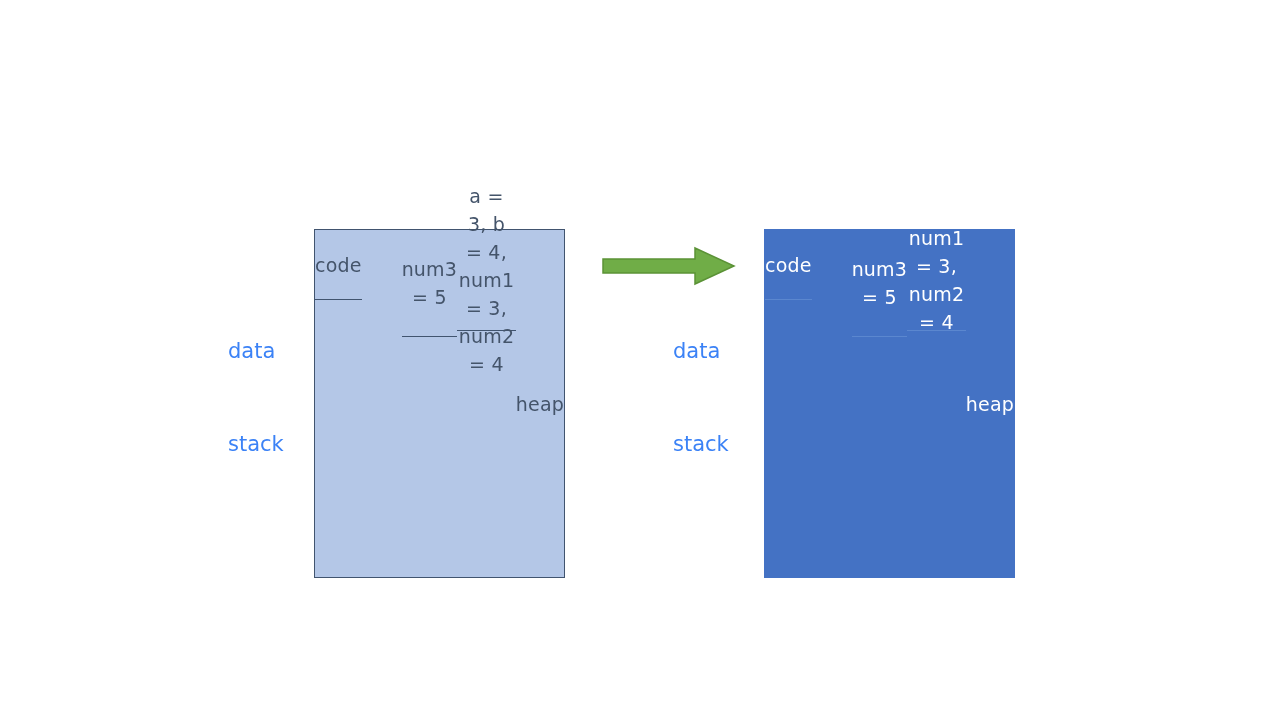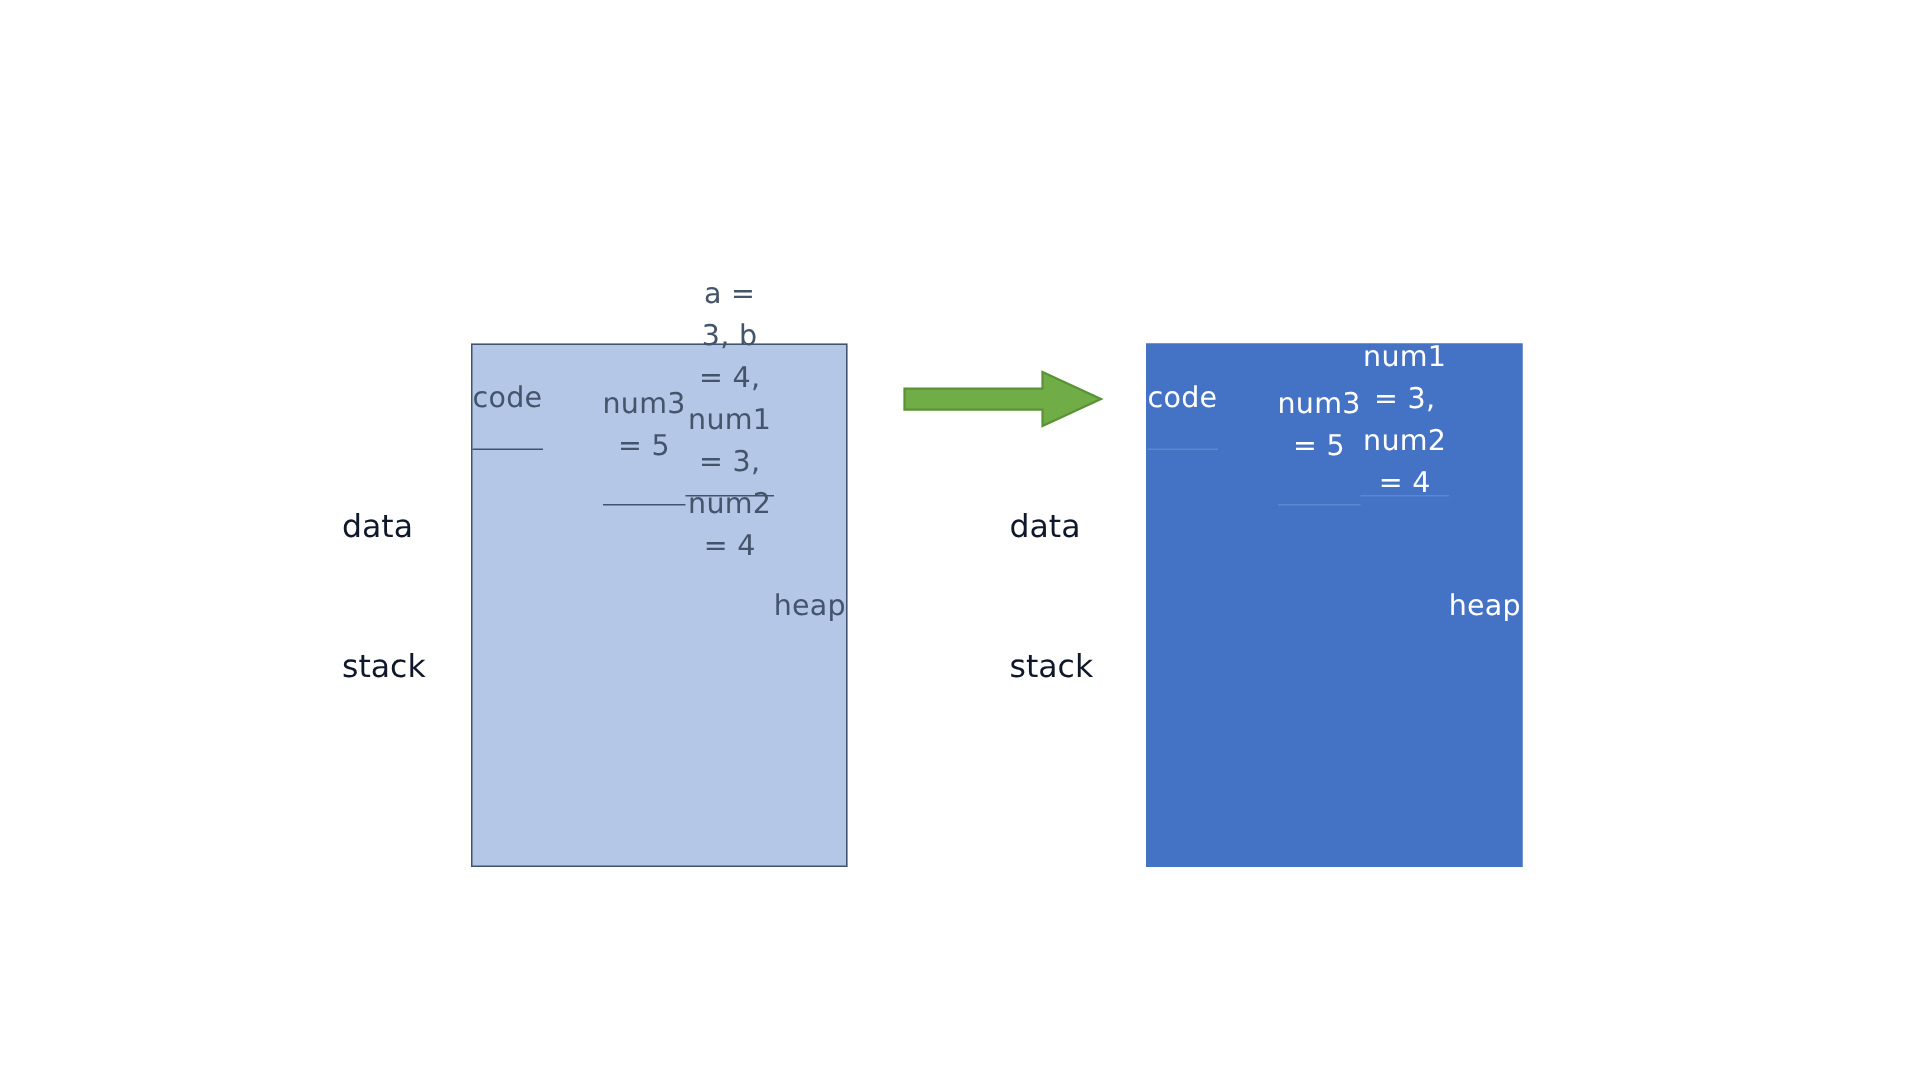--- a/index.html
+++ b/index.html
@@ -78,21 +78,21 @@
   
   .seg-code  { height: 70px;  }
   .seg-data  { height: 107px; margin-left: 40px; }
   .seg-stack { height: 101px; }
   .seg-heap  { flex: 1 1 auto; }
 
   
   .side-label {
     position: absolute;
     font-size: 21px;
-    color: #0f172a;
+    color: #3b82f6;
     line-height: 1;
     white-space: nowrap;
   }
   .lbl-data-before  { left: 228px; top: 341px; }
   .lbl-stack-before { left: 228px; top: 434px; }
   .lbl-data-after   { left: 673px; top: 341px; }
   .lbl-stack-after  { left: 673px; top: 434px; }
 
   
   .arrow-wrap {

